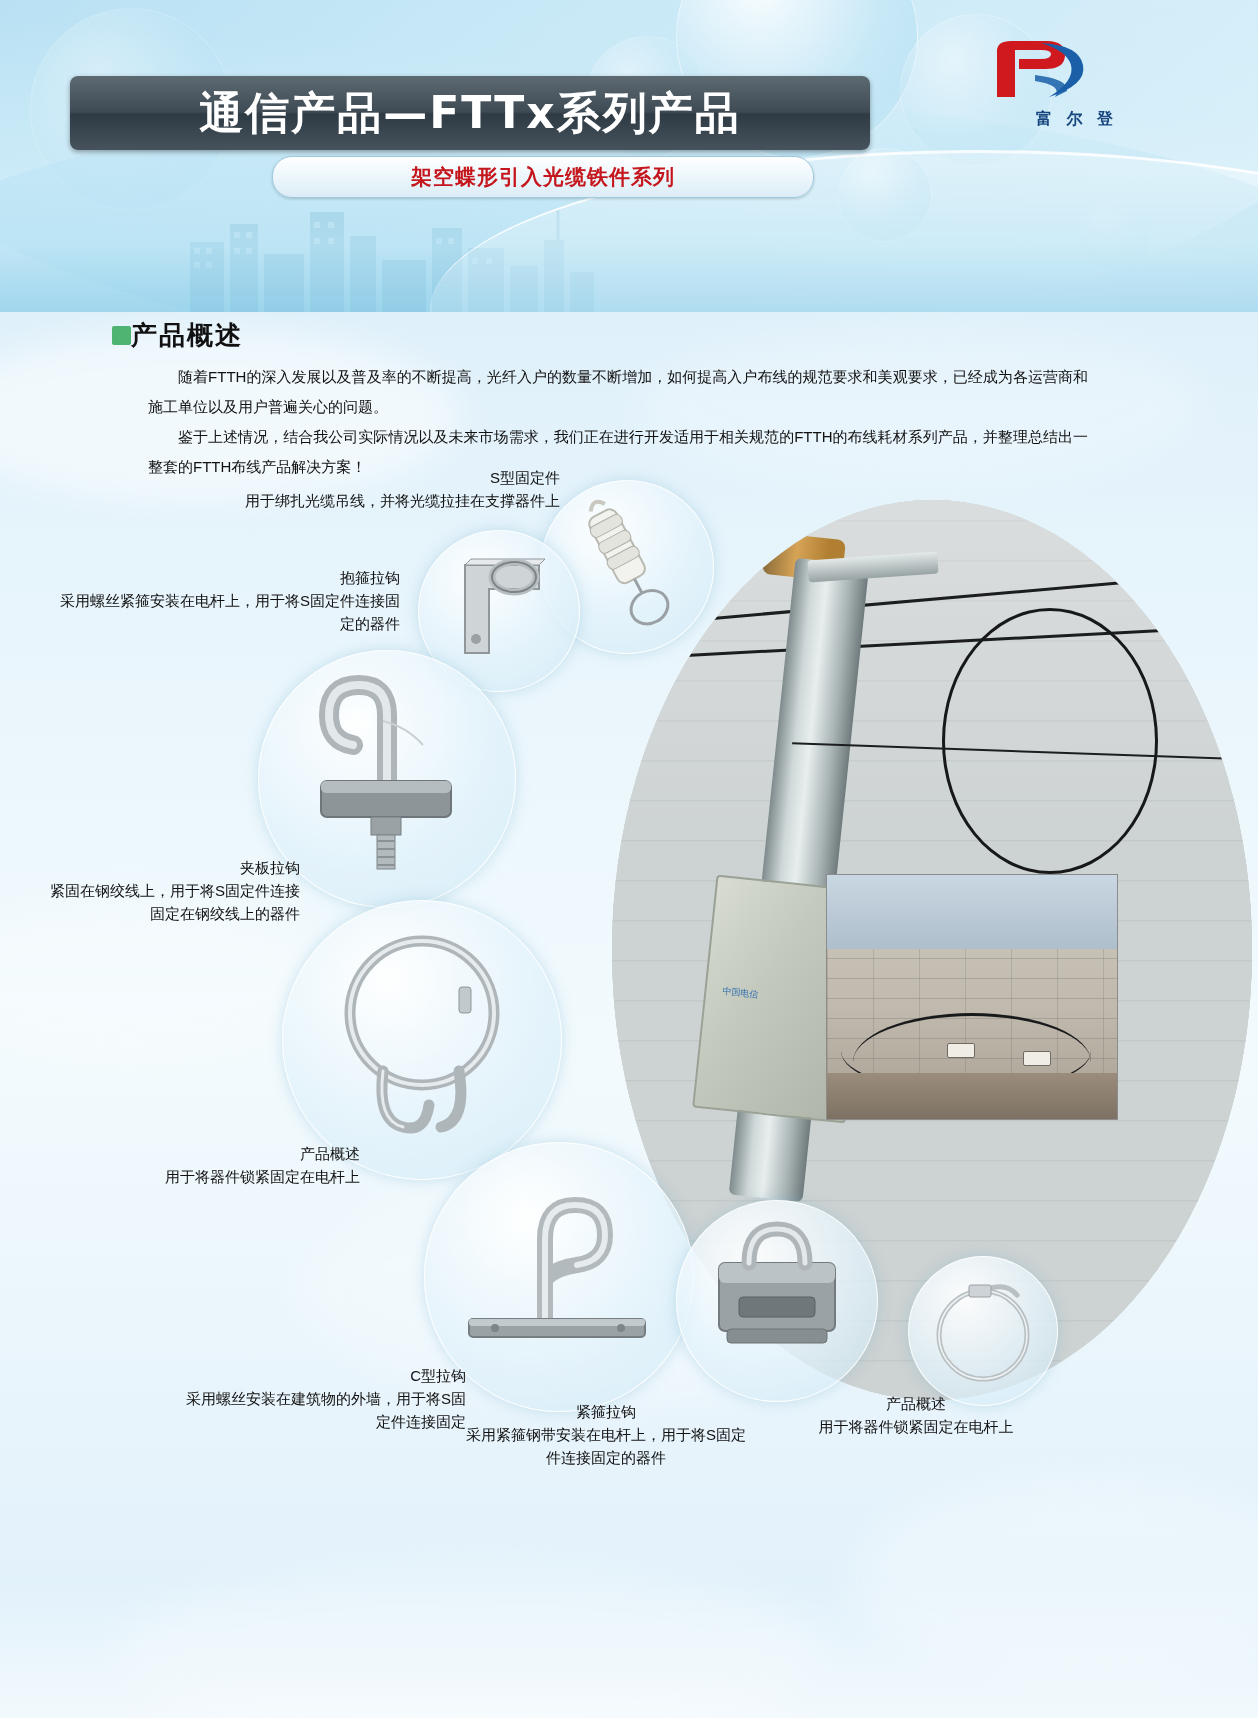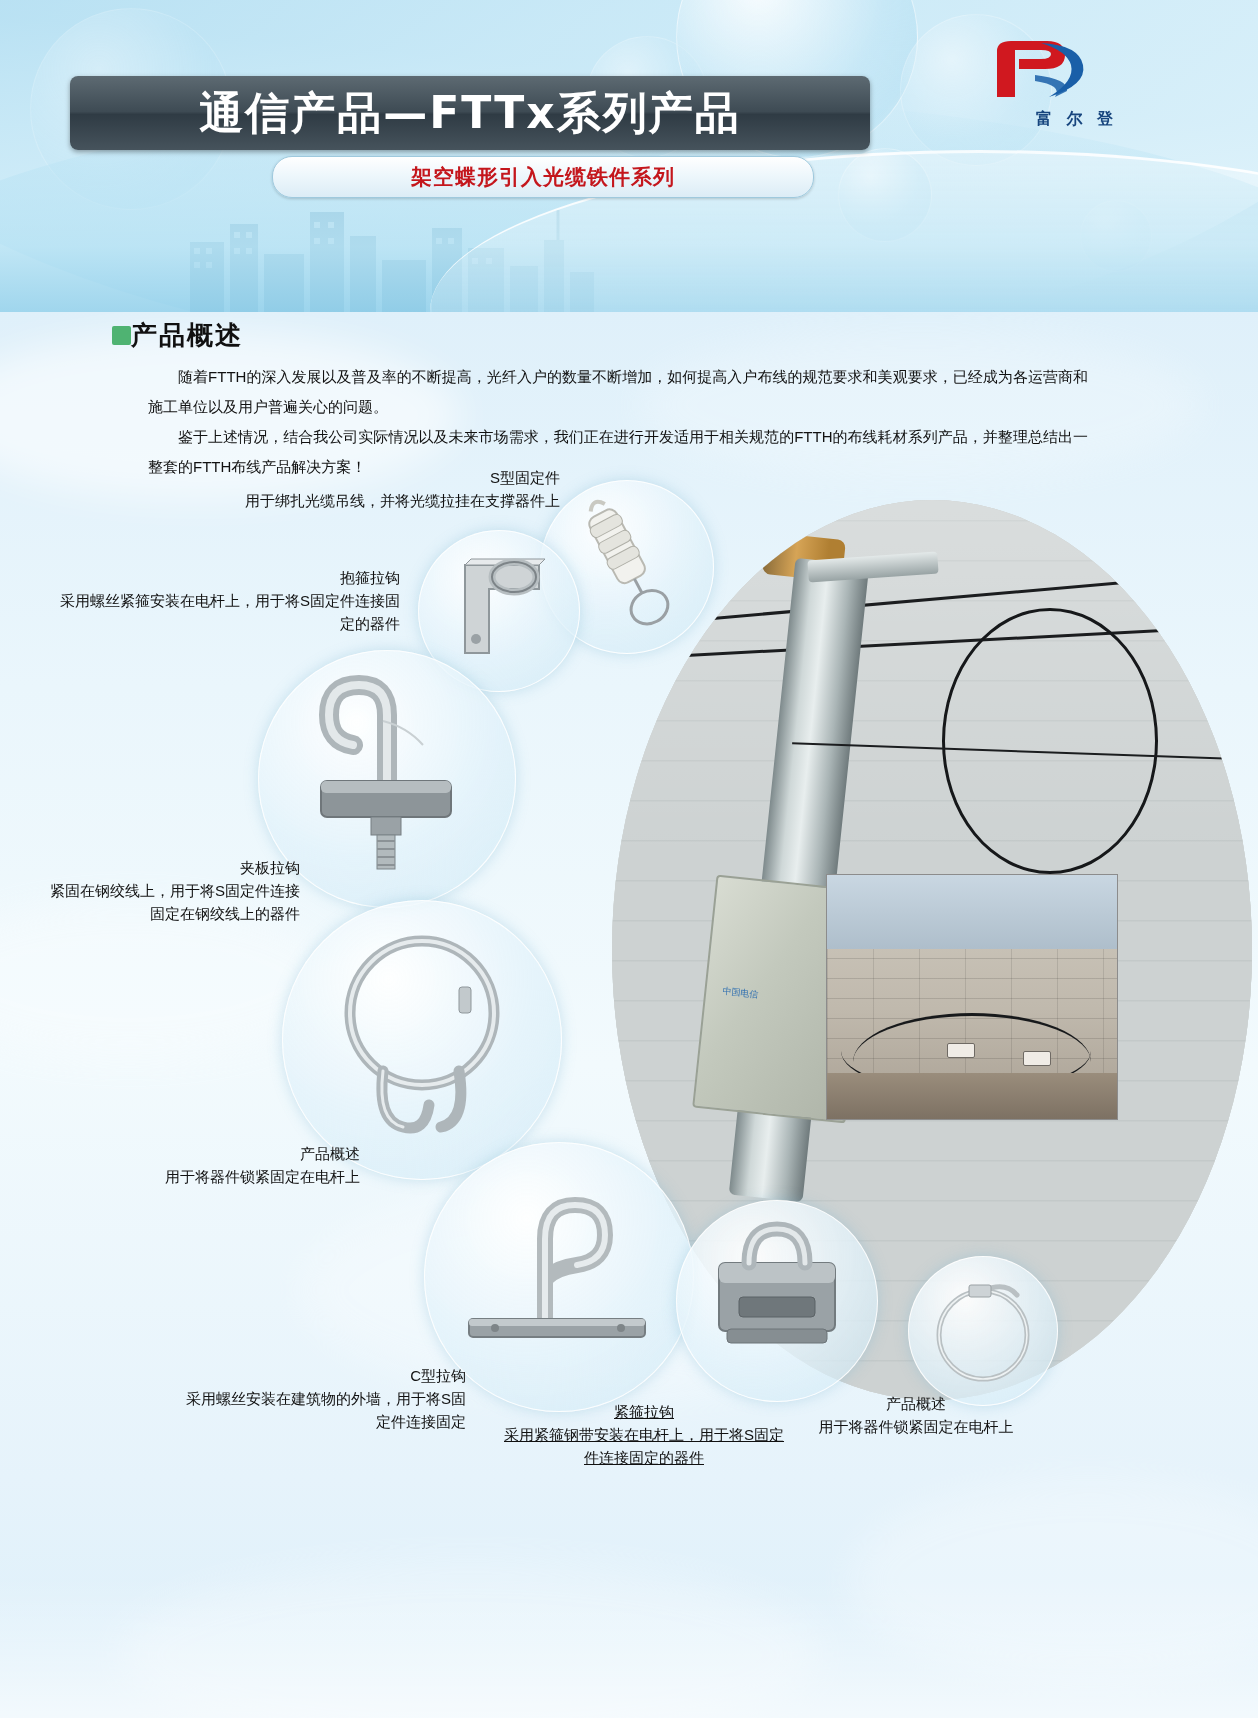--- a/index.html
+++ b/index.html
@@ -323,21 +323,21 @@
   }
   .cap .cap-title { font-weight: normal; }
   .cap-right { text-align: right; }
   .cap-center { text-align: center; }
 
   .cap-s     { left: 180px; top: 466px; width: 380px; }
   .cap-hoop  { left: 60px;  top: 566px; width: 340px; }
   .cap-hook  { left: 40px;  top: 856px; width: 260px; }
   .cap-ring  { left: 100px; top: 1142px; width: 260px; }
   .cap-c     { left: 186px; top: 1348px; width: 280px; margin-top: 16px; }
-  .cap-tight { left: 504px; top: 1400px; width: 280px; text-decoration: underline; }
+  .cap-tight { left: 466px; top: 1400px; width: 280px; }
   .cap-band  { left: 786px; top: 1392px; width: 260px; }
 
   .footer-fade {
     position: absolute;
     left: 0; bottom: 0; width: 100%; height: 140px;
     background: linear-gradient(180deg, rgba(255,255,255,0), rgba(255,255,255,.65));
     pointer-events: none;
   }
 </style>
 </head>

